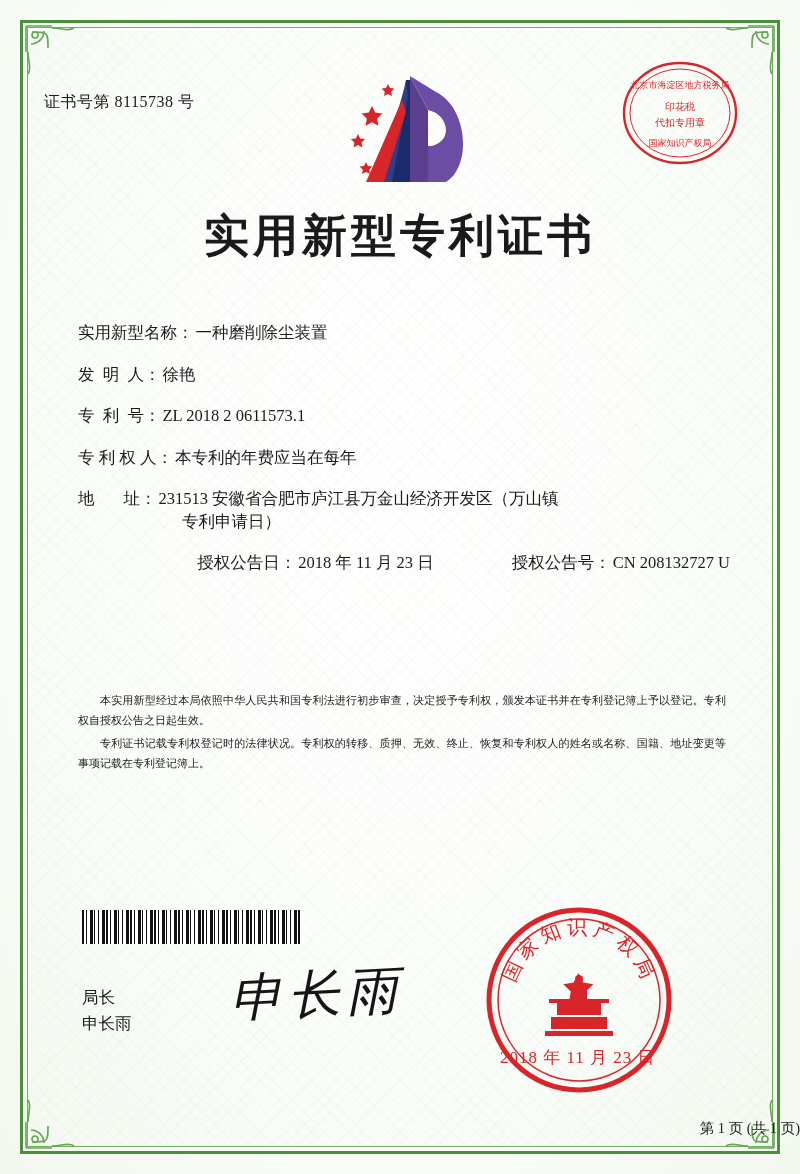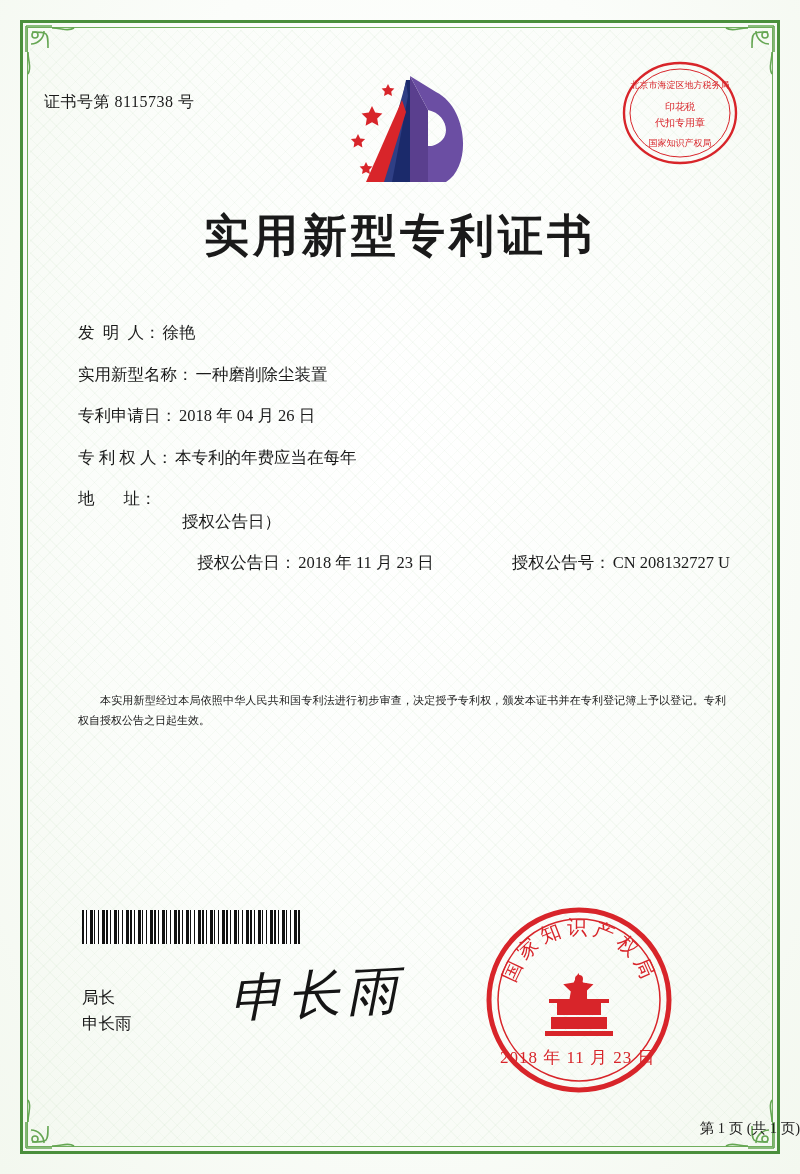--- a/index.html
+++ b/index.html
@@ -216,50 +216,52 @@
       <text x="62" y="52" font-size="10" fill="currentColor" text-anchor="middle" font-family="'Liberation Sans',sans-serif">印花税</text>
       <text x="62" y="68" font-size="10" fill="currentColor" text-anchor="middle" font-family="'Liberation Sans',sans-serif">代扣专用章</text>
       <text x="62" y="88" font-size="9" fill="currentColor" text-anchor="middle" font-family="'Liberation Sans',sans-serif">国家知识产权局</text>
     </svg>
   </div>
 
   <div class="title">实用新型专利证书</div>
 
   <div class="fields">
     <div class="frow">
+      <span class="flabel">实用新型名称：</span>
+      <span class="fvalue">一种磨削除尘装置</span>
+    </div>
+    <div class="frow">
       <span class="flabel">发  明  人：</span>
       <span class="fvalue">徐艳</span>
     </div>
     <div class="frow">
-      <span class="flabel">实用新型名称：</span>
-      <span class="fvalue">一种磨削除尘装置</span>
-    </div>
-    <div class="frow">
-      <span class="flabel">专利申请日：</span>
-      <span class="fvalue">2018 年 04 月 26 日</span>
+      <span class="flabel">专  利  号：</span>
+      <span class="fvalue">ZL 2018 2 0611573.1</span>
     </div>
     <div class="frow">
       <span class="flabel">专 利 权 人：</span>
       <span class="fvalue">本专利的年费应当在每年</span>
     </div>
     <div class="frow tight">
       <span class="flabel">地       址：</span>
-    </div>
-    <div class="cont-line">授权公告日）</div>
+      <span class="fvalue">231513 安徽省合肥市庐江县万金山经济开发区（万山镇</span>
+    </div>
+    <div class="cont-line">专利申请日）</div>
     <div class="frow two">
       <span class="flabel">授权公告日：</span>
       <span class="fvalue">2018 年 11 月 23 日</span>
       <span class="gap"></span>
       <span class="flabel">授权公告号：</span>
       <span class="fvalue">CN 208132727 U</span>
     </div>
   </div>
 
   <div class="paras">
     <p>本实用新型经过本局依照中华人民共和国专利法进行初步审查，决定授予专利权，颁发本证书并在专利登记簿上予以登记。专利权自授权公告之日起生效。</p>
+    <p>专利证书记载专利权登记时的法律状况。专利权的转移、质押、无效、终止、恢复和专利权人的姓名或名称、国籍、地址变更等事项记载在专利登记簿上。</p>
   </div>
 
   <div class="barcode"></div>
 
   <div class="sign-block">
     <div>局长</div>
     <div>申长雨</div>
   </div>
 
   <div class="signature">申长雨</div>

